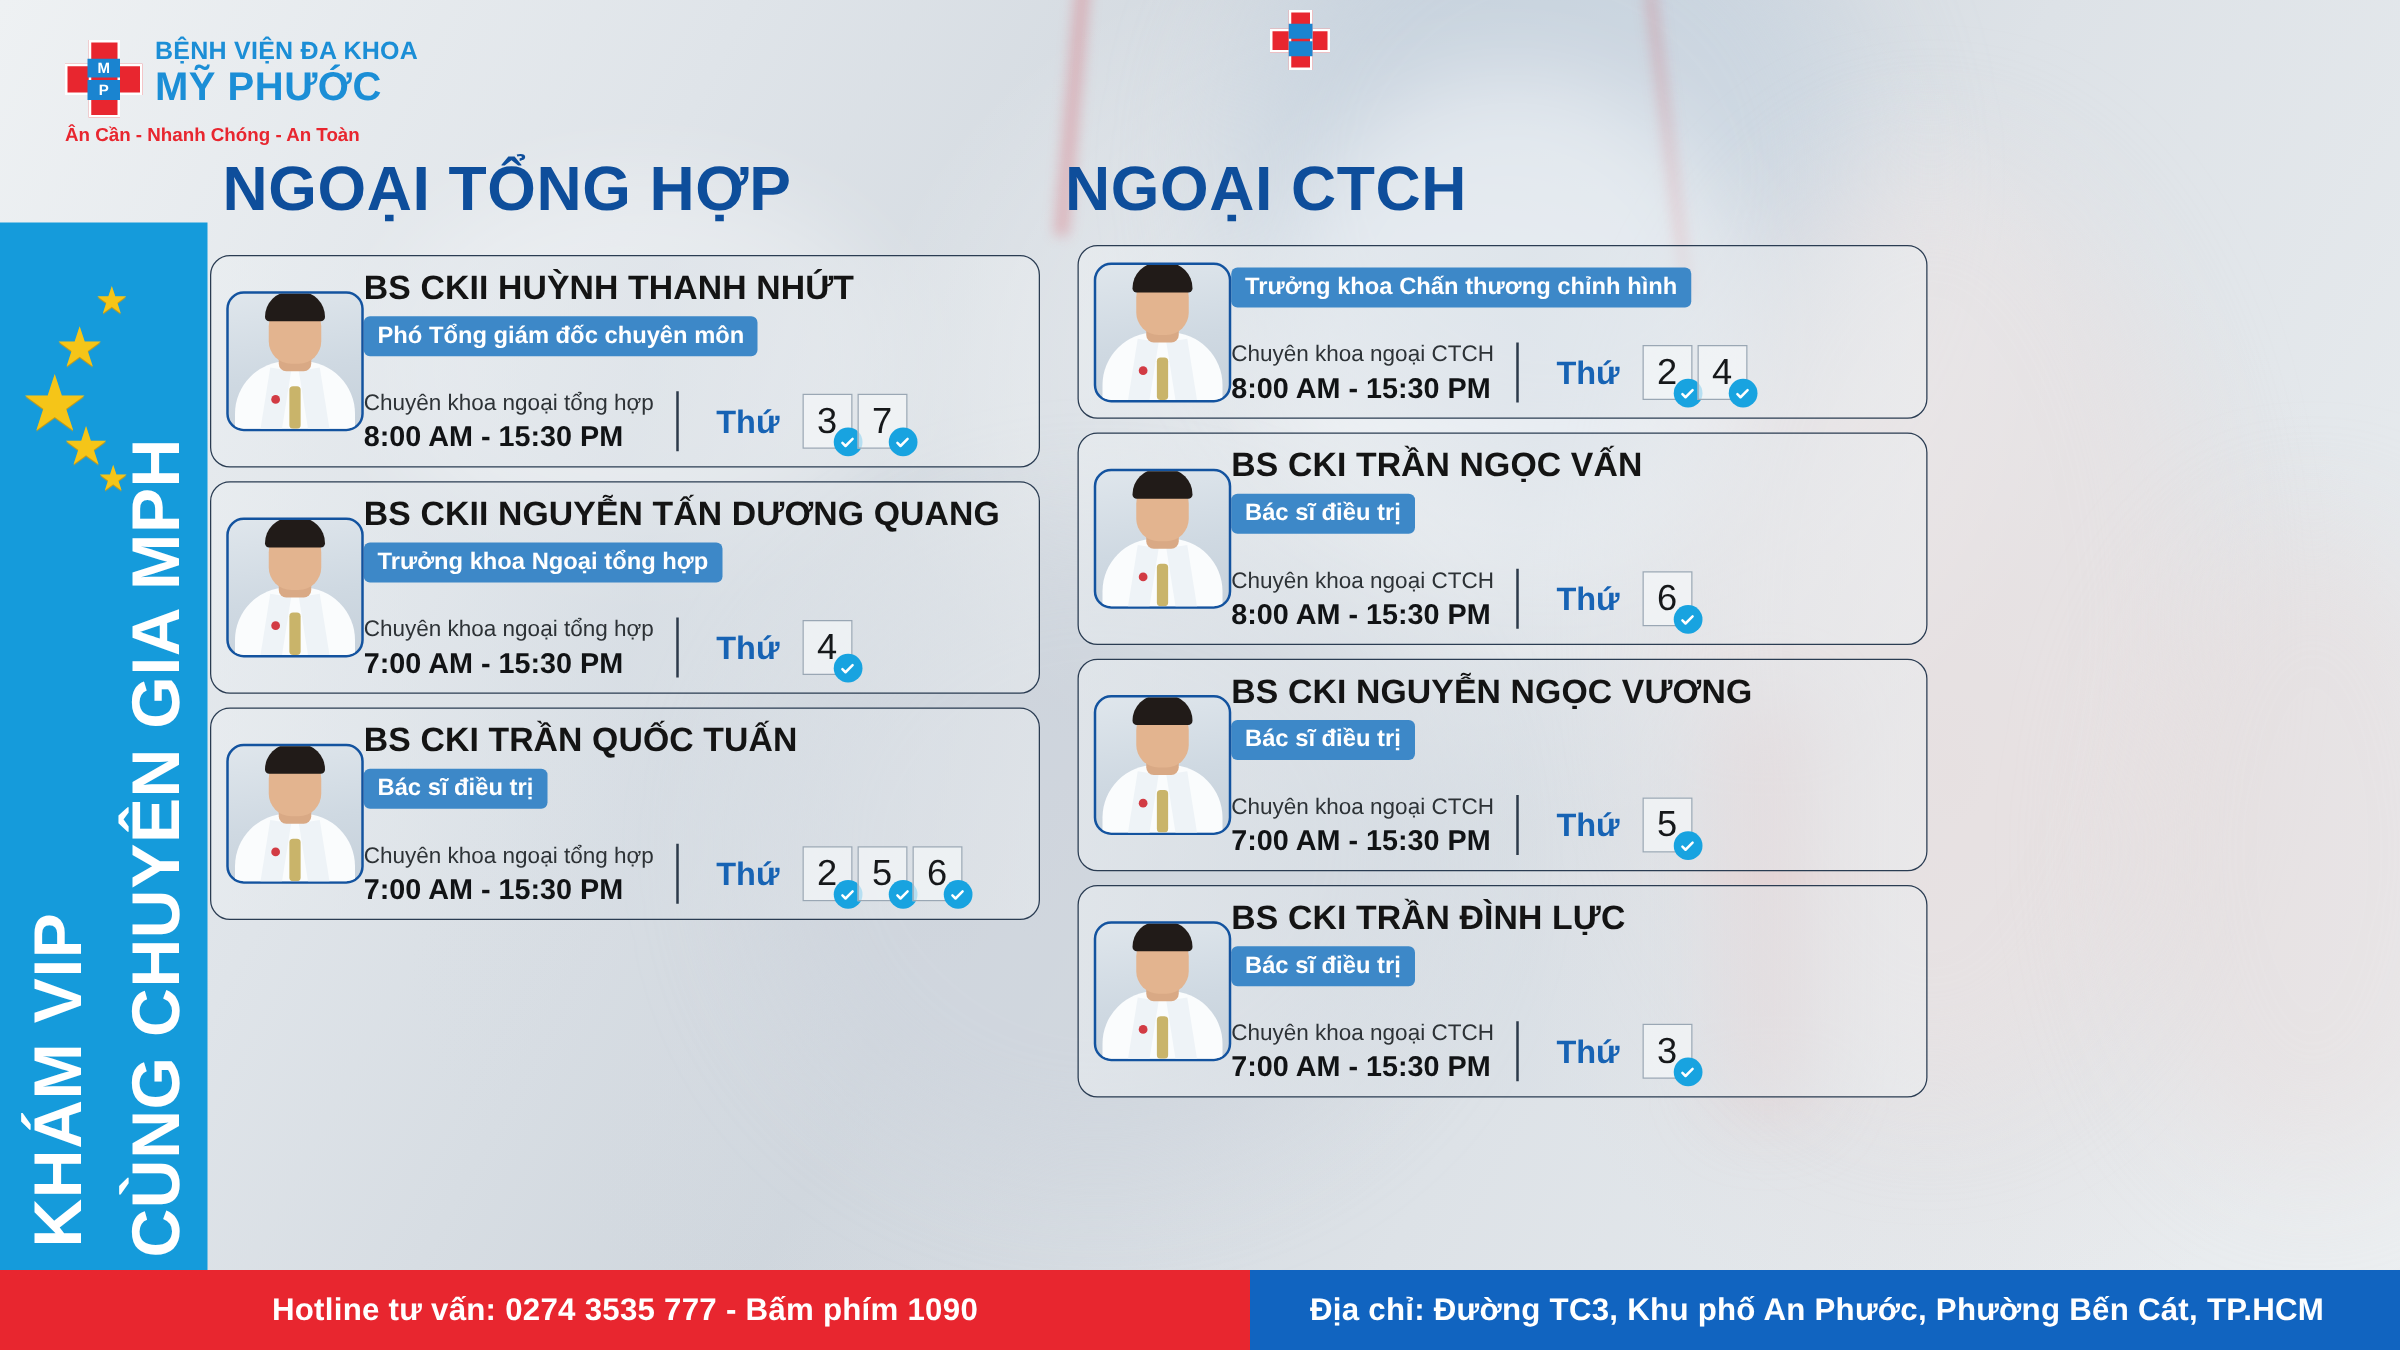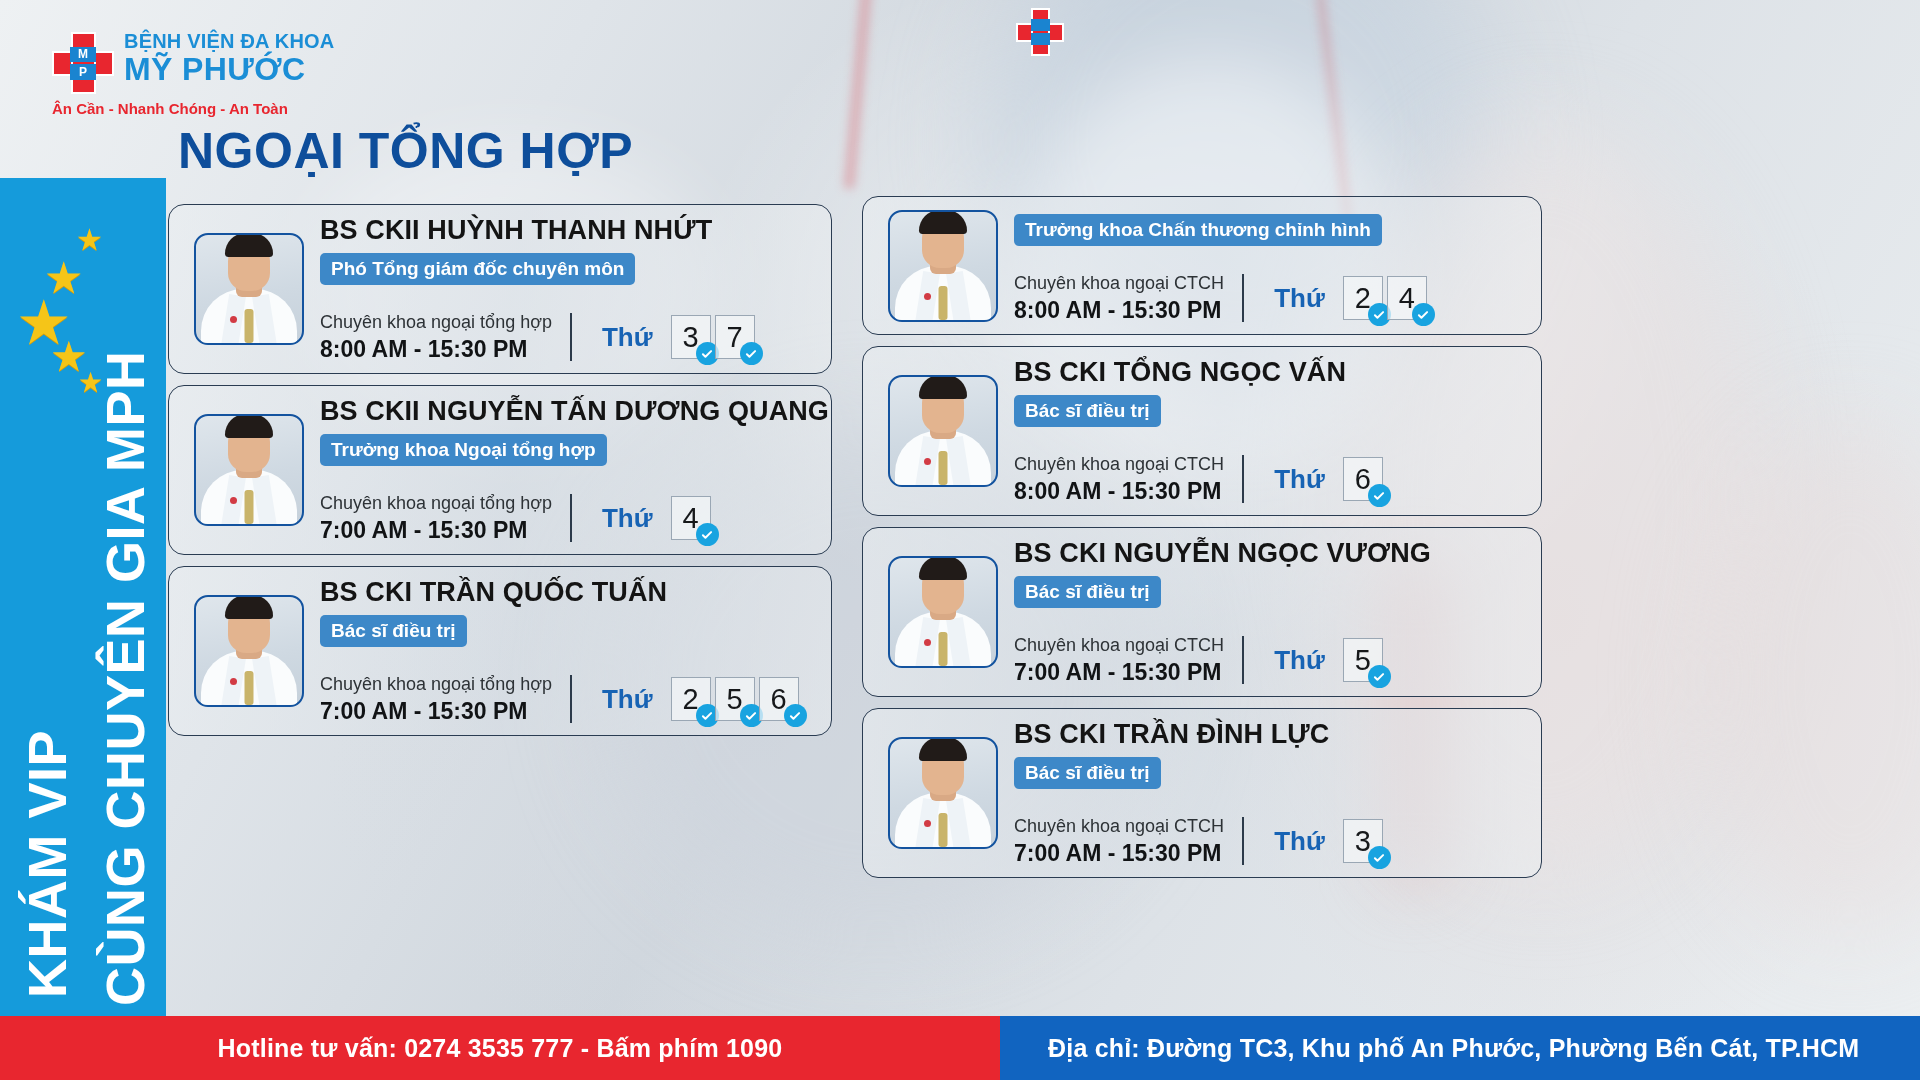--- a/index.html
+++ b/index.html
@@ -113,22 +113,22 @@
   
   #col-left  { position: absolute; left: 168px; top: 204px; width: 664px; }
   #col-right { position: absolute; left: 862px; top: 196px; width: 680px; }
 
   .doc-card {
     position: relative;
     border: 1.6px solid #2a3c52;
     border-radius: 16px;
     background: linear-gradient(100deg, rgba(234,238,241,.60), rgba(214,221,228,.44) 52%, rgba(236,239,241,.52));
     margin-bottom: 11px;
-    padding: 10px 14px 10px 25px;
-    display: flex; align-items: center; gap: 16px;
+    padding: 10px 14px 10px 12px;
+    display: flex; align-items: center; 
     min-height: 136px;
   }
   .doc-photo {
     flex: 0 0 110px; width: 110px; height: 112px;
     border: 2.4px solid #13539f; border-radius: 14px;
     overflow: hidden; position: relative;
     background: linear-gradient(170deg, #dfe6ec 0%, #cfd9e2 55%, #c6d1db 100%);
   }
   .doc-photo .coat {
     position: absolute; left: 50%; bottom: -4px; transform: translateX(-50%);
@@ -265,20 +265,21 @@
       <span class="star st2">★</span>
       <span class="star st3">★</span>
       <span class="star st4">★</span>
       <span class="star st5">★</span>
     </div>
     <div class="vert-word" id="vert-kham">KHÁM VIP</div>
     <div class="vert-word" id="vert-cung">CÙNG CHUYÊN GIA MPH</div>
   </div>
 
   <div class="col-heading" id="heading-left">NGOẠI TỔNG HỢP</div>
+  <div class="col-heading" id="heading-right">NGOẠI CTCH</div>
 
   <div id="col-left">
       <div class="doc-card">
         <div class="doc-photo">
           <div class="coat"></div>
           <div class="tie"></div>
           <div class="neck"></div>
           <div class="face"></div>
           <div class="hair"></div>
           <div class="pin"></div>
@@ -430,21 +431,21 @@
       </div>
       <div class="doc-card">
         <div class="doc-photo">
           <div class="coat"></div>
           <div class="tie"></div>
           <div class="neck"></div>
           <div class="face"></div>
           <div class="hair"></div>
           <div class="pin"></div>
         </div>
-        <div class="doc-body"><div class="doc-name">BS CKI TỔNG NGỌC VẤN</div><div class="doc-role">Bác sĩ điều trị</div><div class="doc-meta">
+        <div class="doc-body"><div class="doc-name">BS CKI TRẦN NGỌC VẤN</div><div class="doc-role">Bác sĩ điều trị</div><div class="doc-meta">
             <div class="doc-texts">
               <div class="doc-spec">Chuyên khoa ngoại CTCH</div>
               <div class="doc-time">8:00 AM - 15:30 PM</div>
             </div>
             <div class="meta-divider"></div>
             <div class="days-wrap">
               <span class="days-label">Thứ</span>
               <div class="days-list">
                 <div class="day-badge">
                   <span>6</span>

